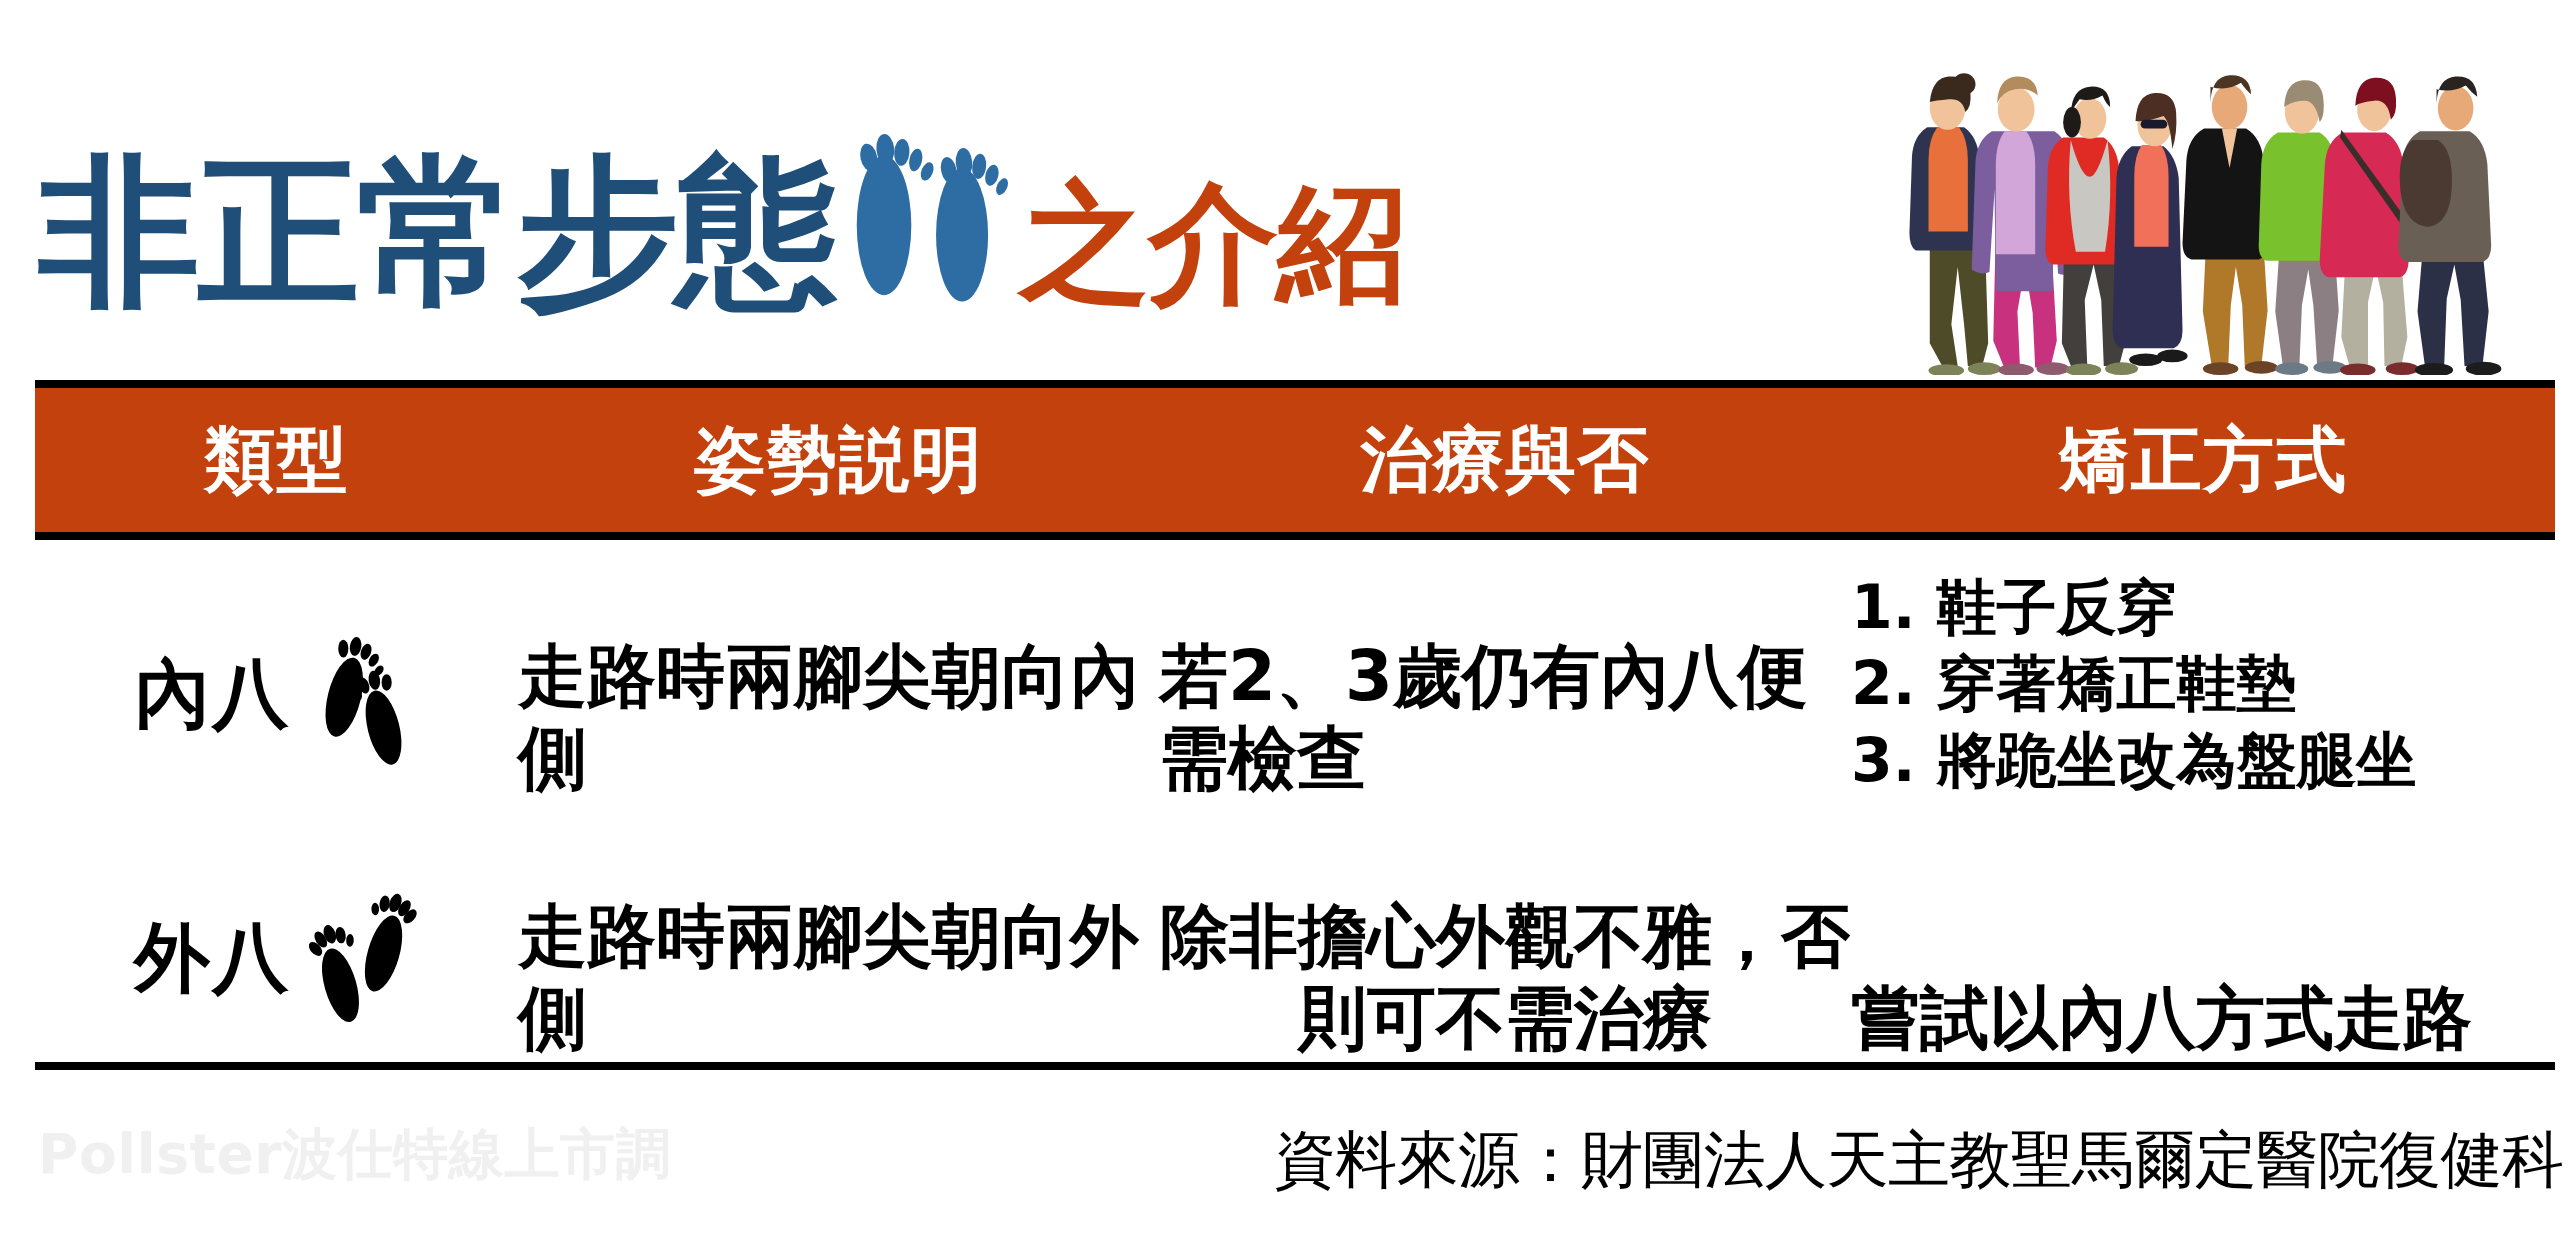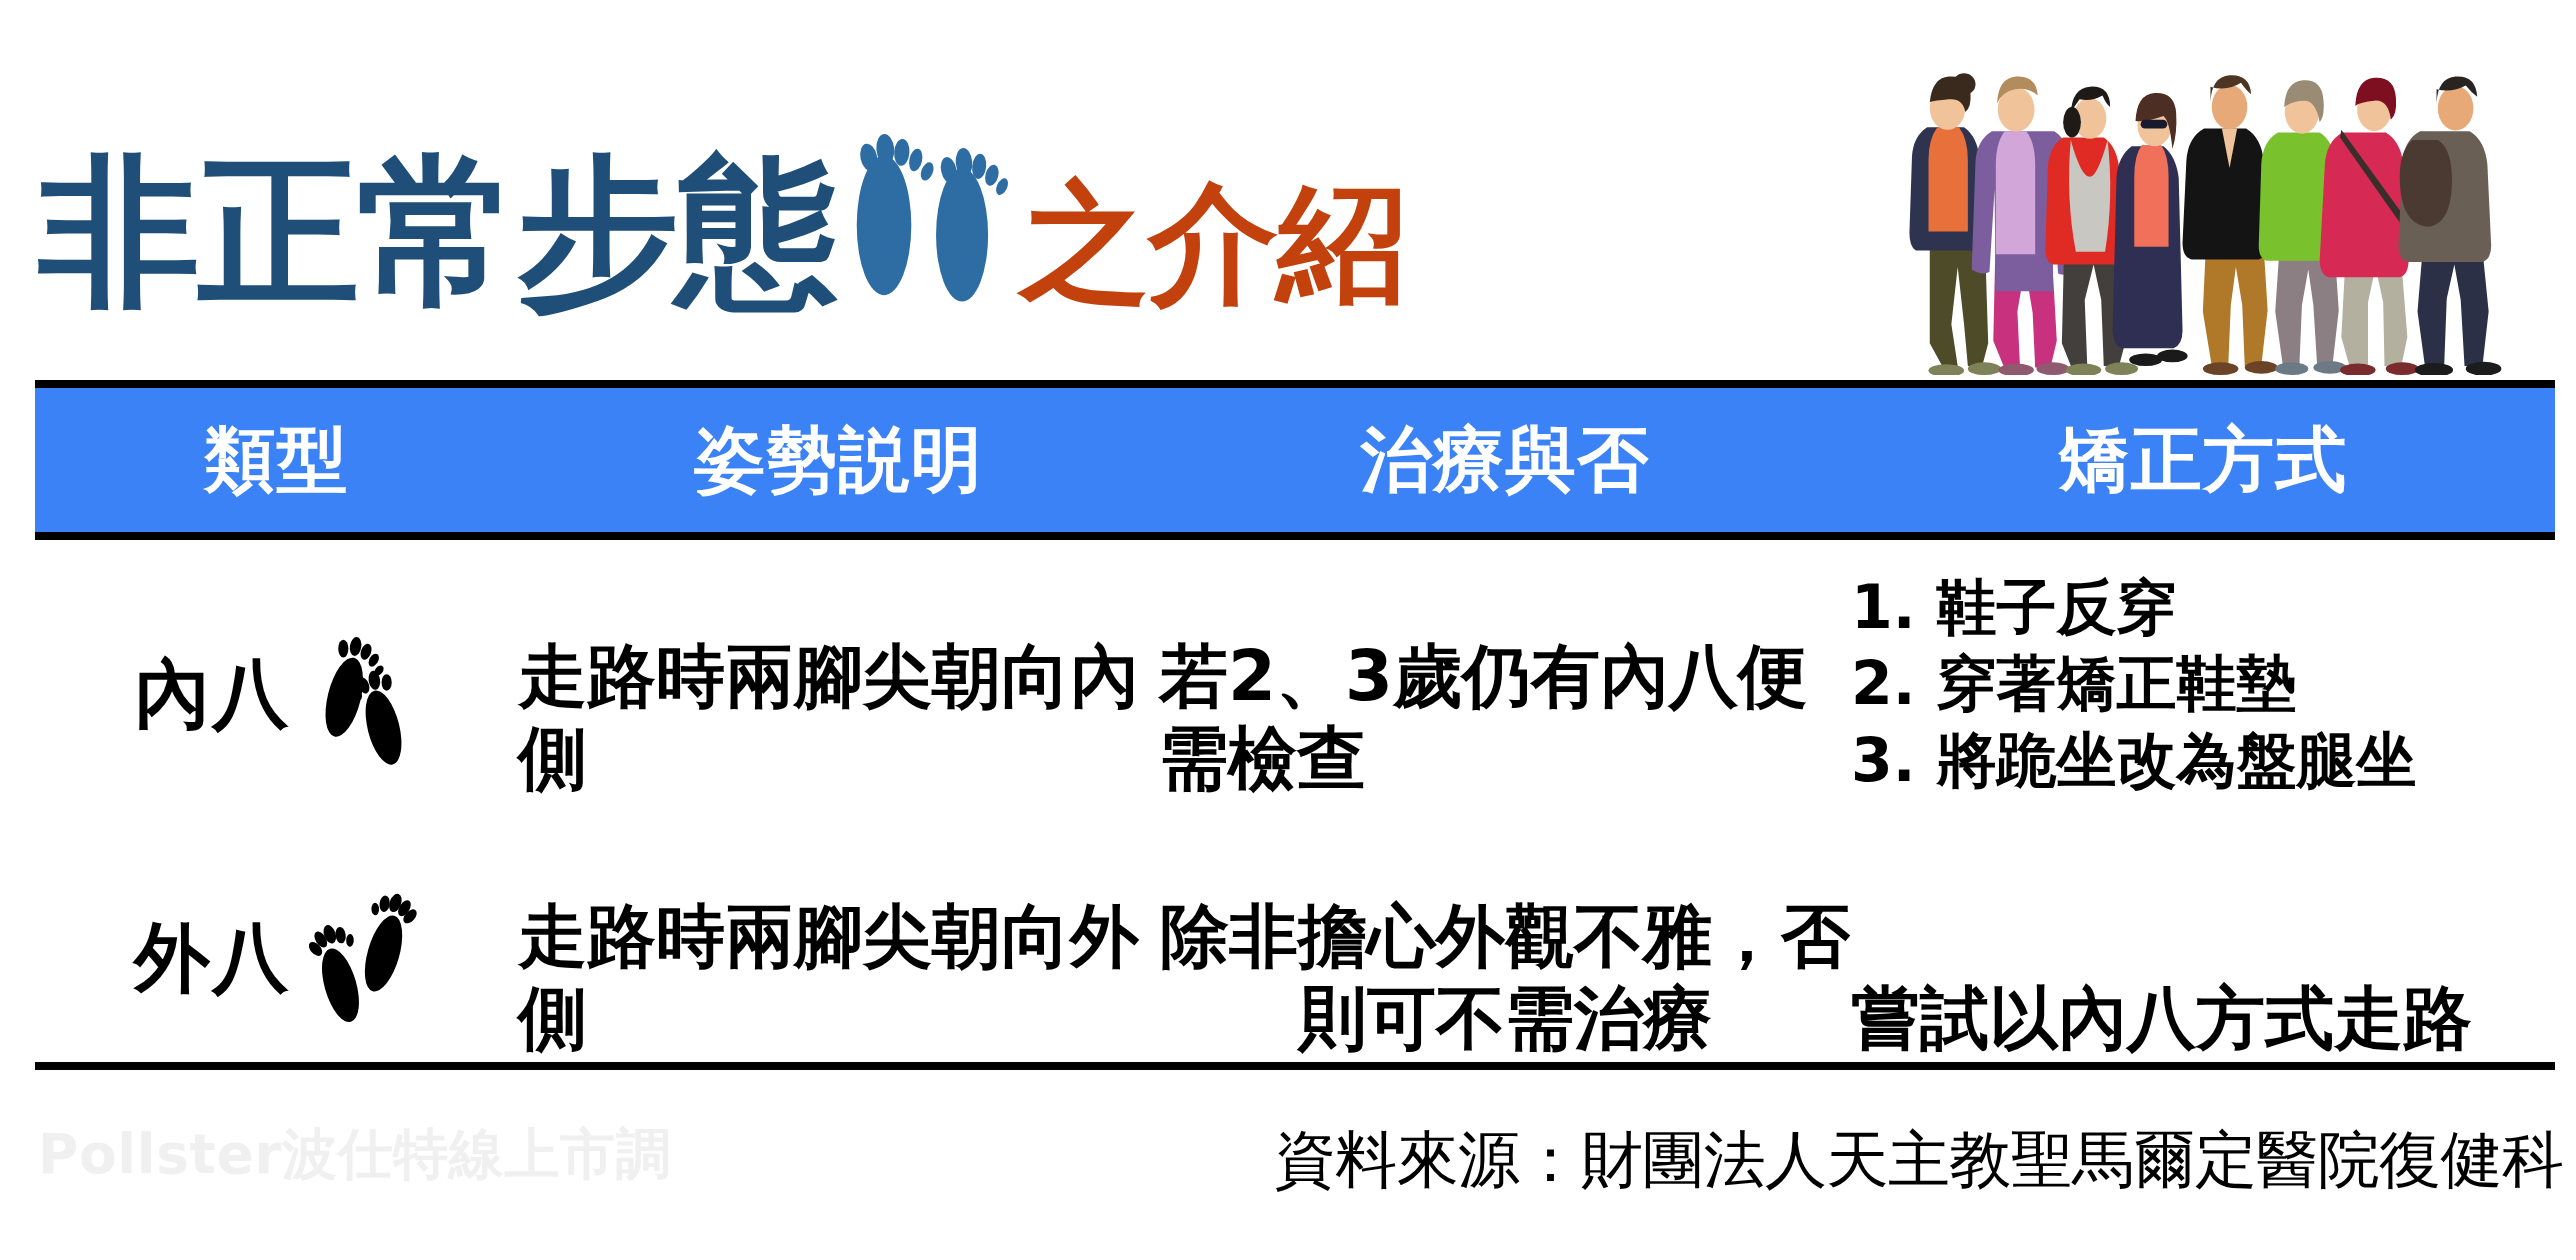--- a/index.html
+++ b/index.html
@@ -54,21 +54,21 @@
   .rule{
     position:absolute;background:#000000;
   }
   .rule-top{left:35px;top:380px;width:2520px;height:8.3px;}
   .rule-underheader{left:35px;top:532px;width:2520px;height:8.3px;}
   .rule-bottom{left:35px;top:1062px;width:2520px;height:8.3px;}
 
   .header-bar{
     position:absolute;left:35px;top:388px;
     width:2520px;height:144px;
-    background:#3b82f6;
+    background:#c2410c;
     display:flex;
     align-items:center;
   }
   .hcell{
     color:#ffffff;
     font-size:71px;
     font-weight:bold;
     text-align:center;
     letter-spacing:1.3px;
     font-family:"DejaVu Sans","Liberation Sans",sans-serif;

